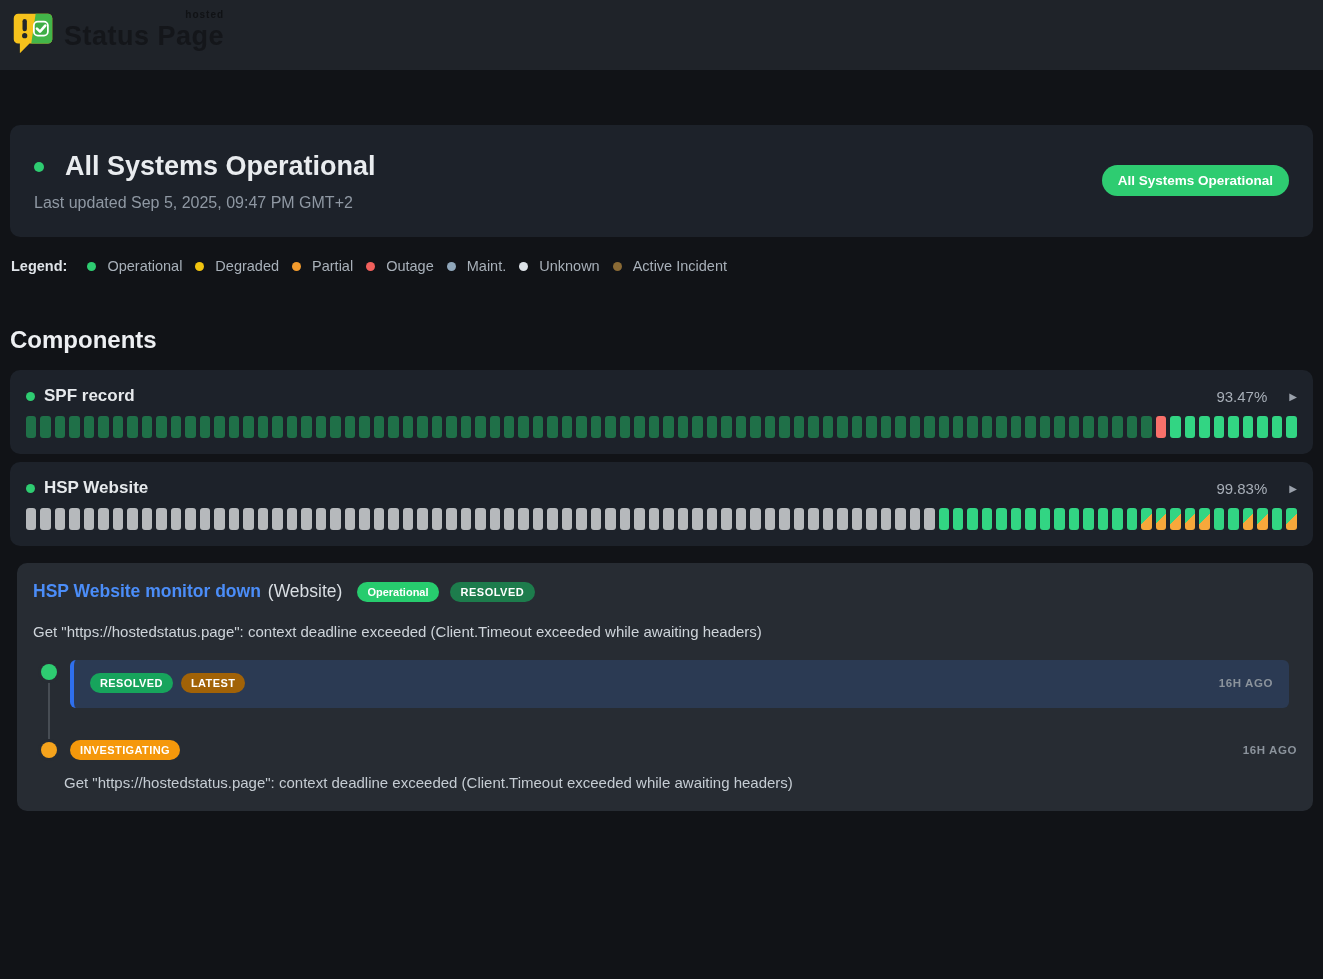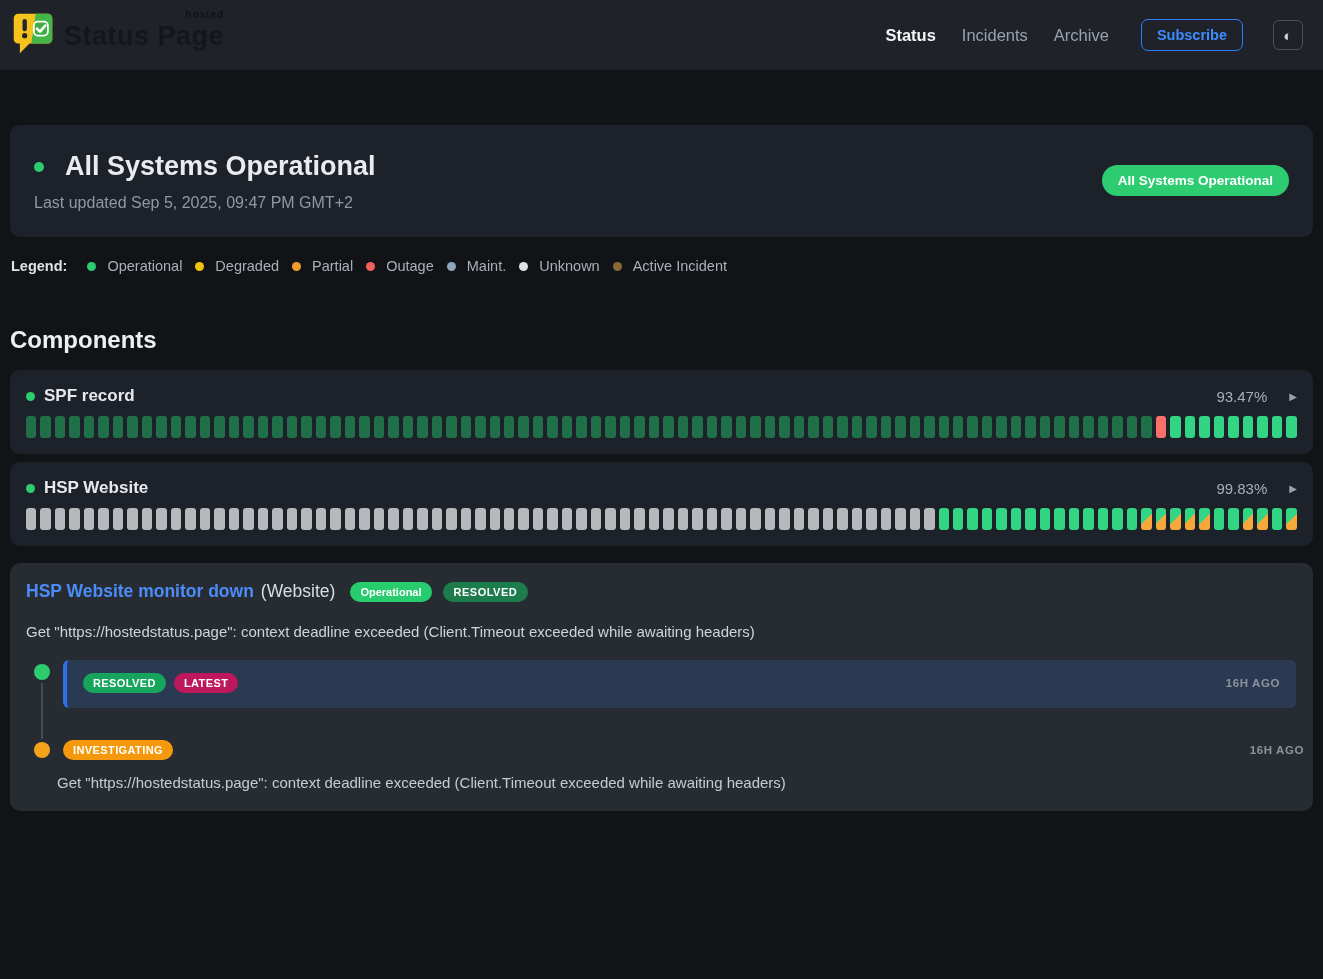--- a/index.html
+++ b/index.html
@@ -45,21 +45,21 @@
   .component-name { font-size:17px; font-weight:600; color:#e6e9ec; }
   .component-right { margin-left:auto; display:flex; align-items:center; gap:22px; }
   .component-uptime { font-size:15px; color:#a7aeb7; }
   .expand-icon { font-size:10px; color:#9aa1ab; cursor:pointer; }
   .bars { margin-top:10px; display:flex; gap:4px; height:22px; }
   .bar { flex:1 1 0; border-radius:3px; }
 
   
   .date-heading { margin-top:17px; font-size:16px; font-weight:700; color:#c9d0d7; letter-spacing:0.3px; }
   .date-heading .utc { font-size:13.5px; font-weight:400; color:#8f979f; letter-spacing:0; }
-  .incident-card { margin-top:17px; background:#272c33; border-radius:10px; padding:18px 9px 20px 16px; }
+  .incident-card { margin-top:17px; background:#272c33; border-radius:10px; padding:18px 16px 20px 16px;margin-left:7px; }
   .incident-title-row { display:flex; align-items:center; gap:7px; flex-wrap:wrap; }
   .incident-link { font-size:17.5px; font-weight:700; color:#4b8df8; text-decoration:none; cursor:pointer; }
   .incident-title-suffix { font-size:17.5px; font-weight:500; color:#d9dee3; }
   .pill { color:#fff; font-weight:700; border-radius:999px; white-space:nowrap; }
   .pill.op { font-size:11px; padding:4px 10px; margin-left:8px; }
   .pill.res-hdr { font-size:11px; padding:4px 11px; letter-spacing:0.5px; margin-left:4px; }
   .incident-meta { margin-top:8px; font-size:14px; color:#9aa2ac; }
   .incident-meta b { color:#c9d0d7; font-weight:700; }
   .incident-desc { margin-top:21px; font-size:15px; color:#ced4da; }
 
@@ -91,29 +91,20 @@
         <circle cx="14.5" cy="28" r="3" fill="#22262b"></circle>
         <rect x="25" y="12" width="16" height="16" rx="4.5" fill="#3fae47" stroke="#ffffff" stroke-width="2"></rect>
         <polyline points="28.5,20 32,23.5 38,16.5" fill="none" stroke="#ffffff" stroke-width="3" stroke-linecap="round" stroke-linejoin="round"></polyline>
       </svg>
     </span>
     <span class="brand-text">
       <span class="brand-sup">hosted</span>
       <span class="brand-name">Status Page</span>
     </span>
   </div>
-  <div class="nav">
-    <a class="active">Status</a>
-    <a>Incidents</a>
-    <a>Archive</a>
-    <button class="subscribe-btn">Subscribe</button>
-    <button class="theme-btn">
-        <span>◐</span>
-      </button>
-  </div>
 </div>
 
 <div class="main">
 
   <div class="status-card">
     <div>
       <div class="status-title-row">
         <span class="dot status-dot" style="background: rgb(46, 204, 113);"></span>
         <span class="status-title">All Systems Operational</span>
       </div>
@@ -378,21 +369,21 @@
     <div class="incident-desc">Get "https://hostedstatus.page": context deadline exceeded (Client.Timeout exceeded while awaiting headers)</div>
 
     <div class="timeline">
       <div class="timeline-line"></div>
       <div>
   <div class="update-row">
     <span class="update-dot" style="background: rgb(46, 204, 113);"></span>
     <div class="update-body highlighted">
       <div class="update-badges">
         <span class="pill sm" style="background: rgb(23, 164, 92);">RESOLVED</span>
-                <span class="pill sm" style="background: #be185d;">LATEST</span>
+                <span class="pill sm" style="background: #a16207;">LATEST</span>
                 <span class="update-time">16H AGO</span>
       </div>
     </div>
   </div>
 
   <div class="update-row">
     <span class="update-dot" style="background: rgb(245, 163, 28);"></span>
     <div class="update-body plain">
       <div class="update-badges">
         <span class="pill sm" style="background: rgb(245, 152, 11);">INVESTIGATING</span>

